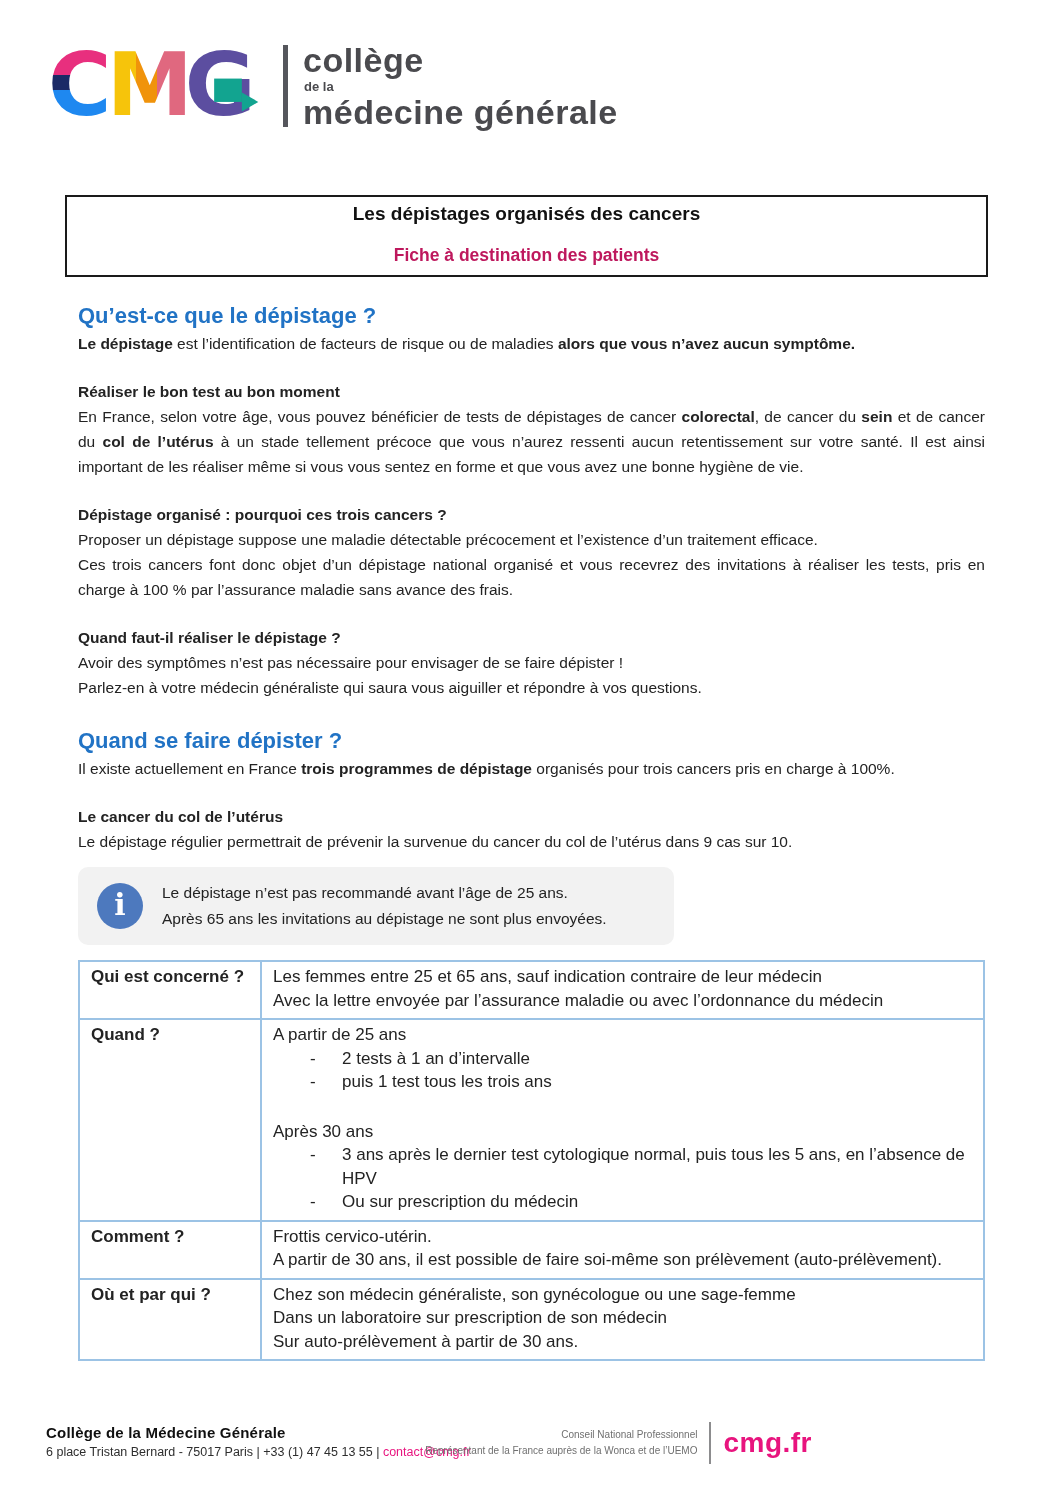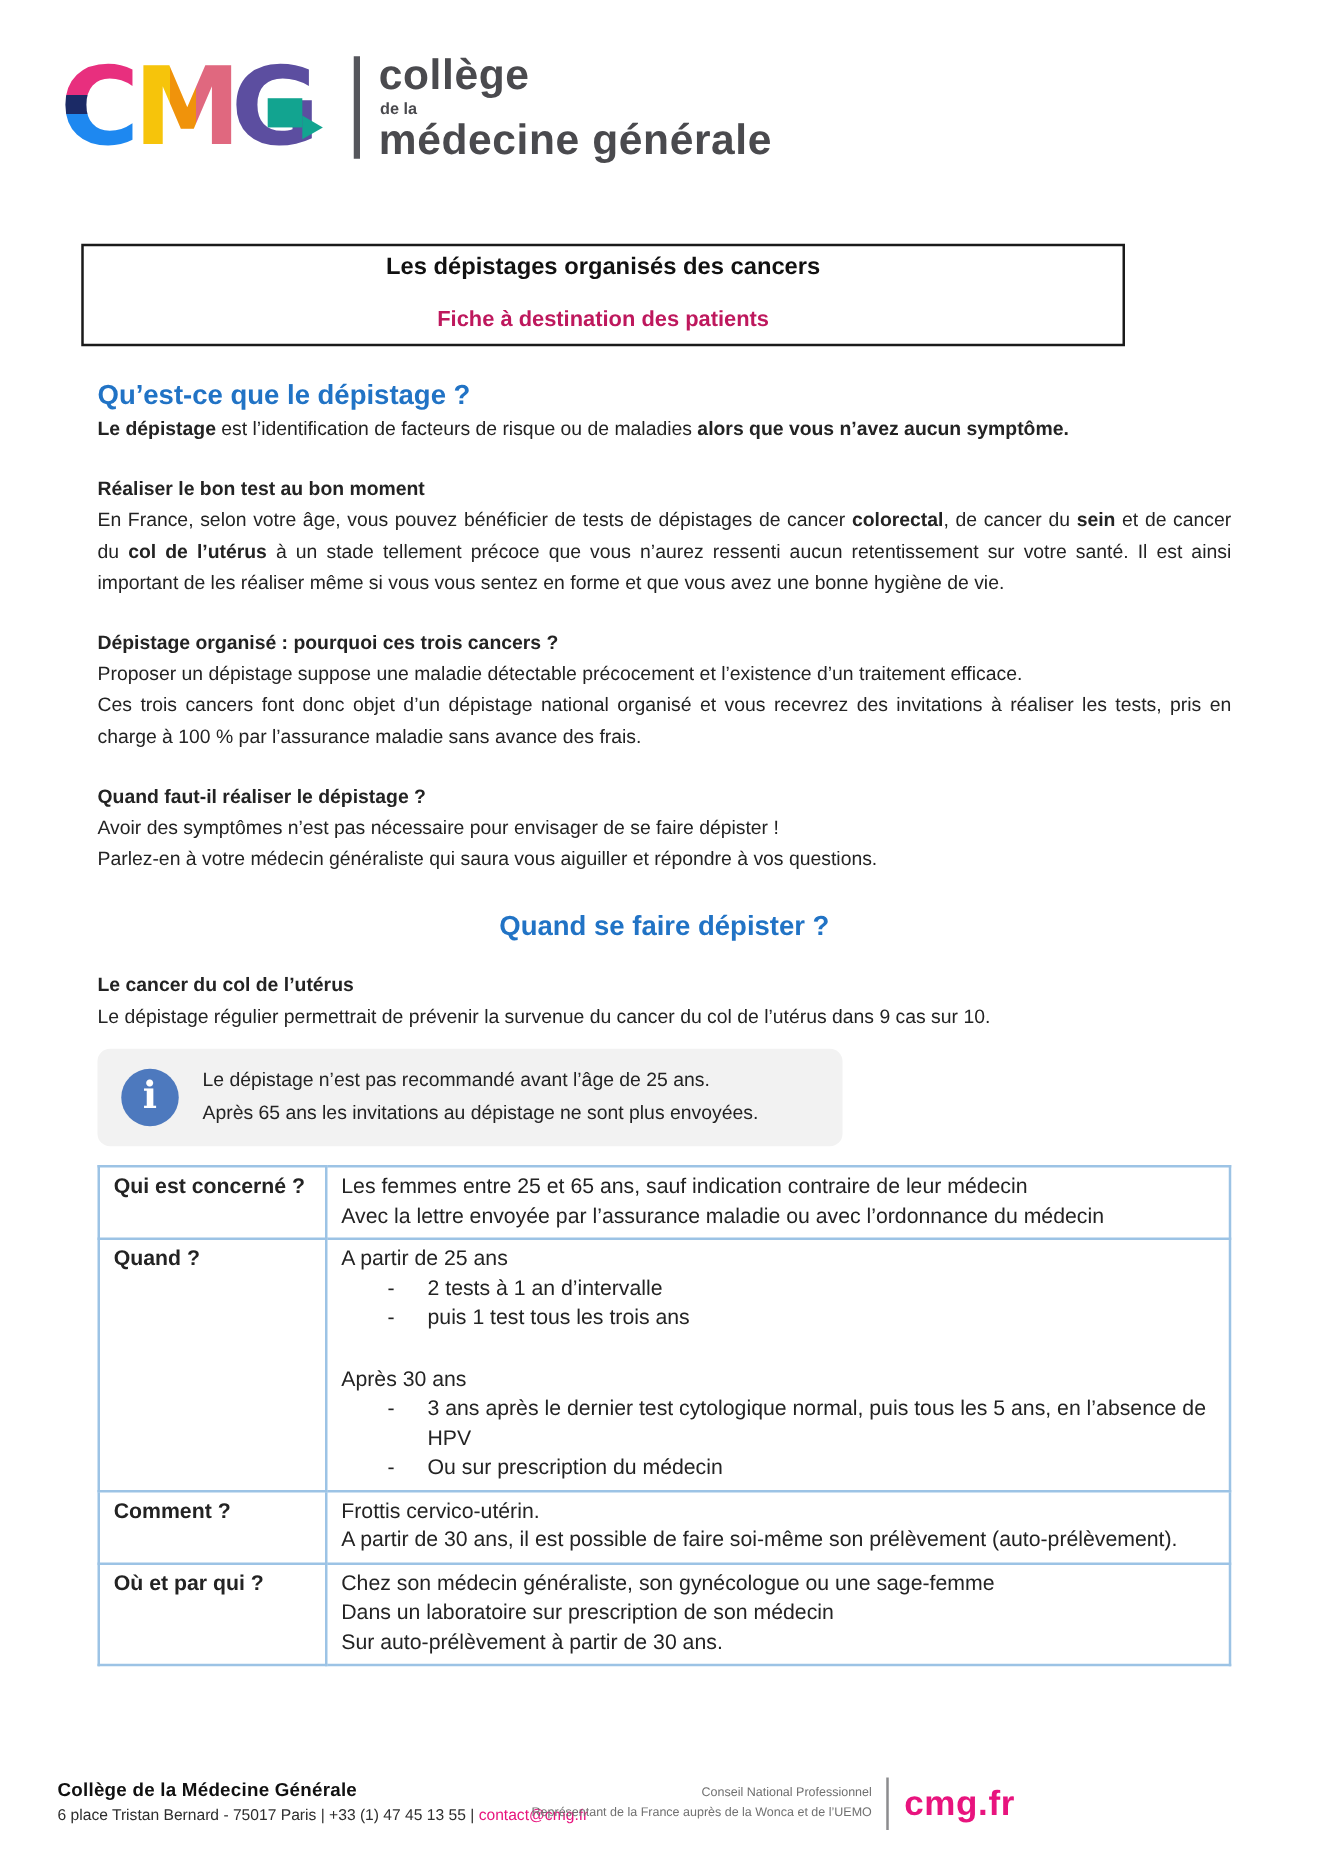--- a/index.html
+++ b/index.html
@@ -13,32 +13,32 @@
   
   .logo { position: absolute; top: 42px; left: 48px; display: flex; align-items: center; }
   .logo-bar { width: 5px; height: 82px; background: #55565c; margin: 0 15px 0 10px; }
   .logo-text { color: #4a4a4e; line-height: 1; }
   .logo-text .l1 { font-size: 34px; font-weight: 700; letter-spacing: 0.5px; }
   .logo-text .l2 { font-size: 13px; font-weight: 700; margin: 3px 0 2px 1px; }
   .logo-text .l3 { font-size: 34px; font-weight: 700; letter-spacing: 0.5px; }
 
   
   .title-box {
-    position: absolute; top: 195px; left: 65px; width: 835px;
+    position: absolute; top: 195px; left: 65px; width: 923px;
     border: 2px solid #1a1a1a; text-align: center; padding: 6px 0 9px;
   }
   .title-box .title { font-size: 19px; font-weight: 700; color: #111; }
   .title-box .subtitle { font-size: 17.5px; font-weight: 700; color: #be185d; margin-top: 20px; }
 
   
   .main { position: absolute; top: 303px; left: 78px; width: 907px; font-size: 15.5px; line-height: 25px; }
   .main p { margin: 0; text-align: justify; }
   .h-blue { color: #2173c5; font-weight: 700; font-size: 22px; margin: 0 0 3px; }
   .h-bold { font-weight: 700; margin: 23px 0 0; }
-  .mt28 { margin-top: 28px !important; text-align: center; }
+  .mt28 { margin-top: 28px !important; }
 
   
   .info-box {
     margin-top: 13px; width: 596px; background: #f2f2f2; border-radius: 10px;
     display: flex; align-items: center; gap: 19px; padding: 13px 18px 13px 19px;
   }
   .info-icon {
     flex: none; width: 46px; height: 46px; border-radius: 50%;
     background: #4d79be; color: #ffffff;
     font-family: "DejaVu Serif", serif; font-size: 30px; font-weight: 700;
@@ -122,20 +122,21 @@
 
     <div class="h-bold">Dépistage organisé : pourquoi ces trois cancers ?</div>
     <p>Proposer un dépistage suppose une maladie détectable précocement et l’existence d’un traitement efficace.</p>
     <p>Ces trois cancers font donc objet d’un dépistage national organisé et vous recevrez des invitations à réaliser les tests, pris en charge à 100 % par l’assurance maladie sans avance des frais.</p>
 
     <div class="h-bold">Quand faut-il réaliser le dépistage ?</div>
     <p>Avoir des symptômes n’est pas nécessaire pour envisager de se faire dépister !</p>
     <p>Parlez-en à votre médecin généraliste qui saura vous aiguiller et répondre à vos questions.</p>
 
     <div class="h-blue mt28">Quand se faire dépister ?</div>
+    <p><span>Il existe actuellement en France </span><span style="font-weight: 700;">trois programmes de dépistage</span><span> organisés pour trois cancers pris en charge à 100%.</span></p>
 
     <div class="h-bold">Le cancer du col de l’utérus</div>
     <p>Le dépistage régulier permettrait de prévenir la survenue du cancer du col de l’utérus dans 9 cas sur 10.</p>
 
     <div class="info-box">
       <div class="info-icon">i</div>
       <div class="info-text">
         <div>Le dépistage n’est pas recommandé avant l’âge de 25 ans.</div>
         <div>Après 65 ans les invitations au dépistage ne sont plus envoyées.</div>
       </div>

